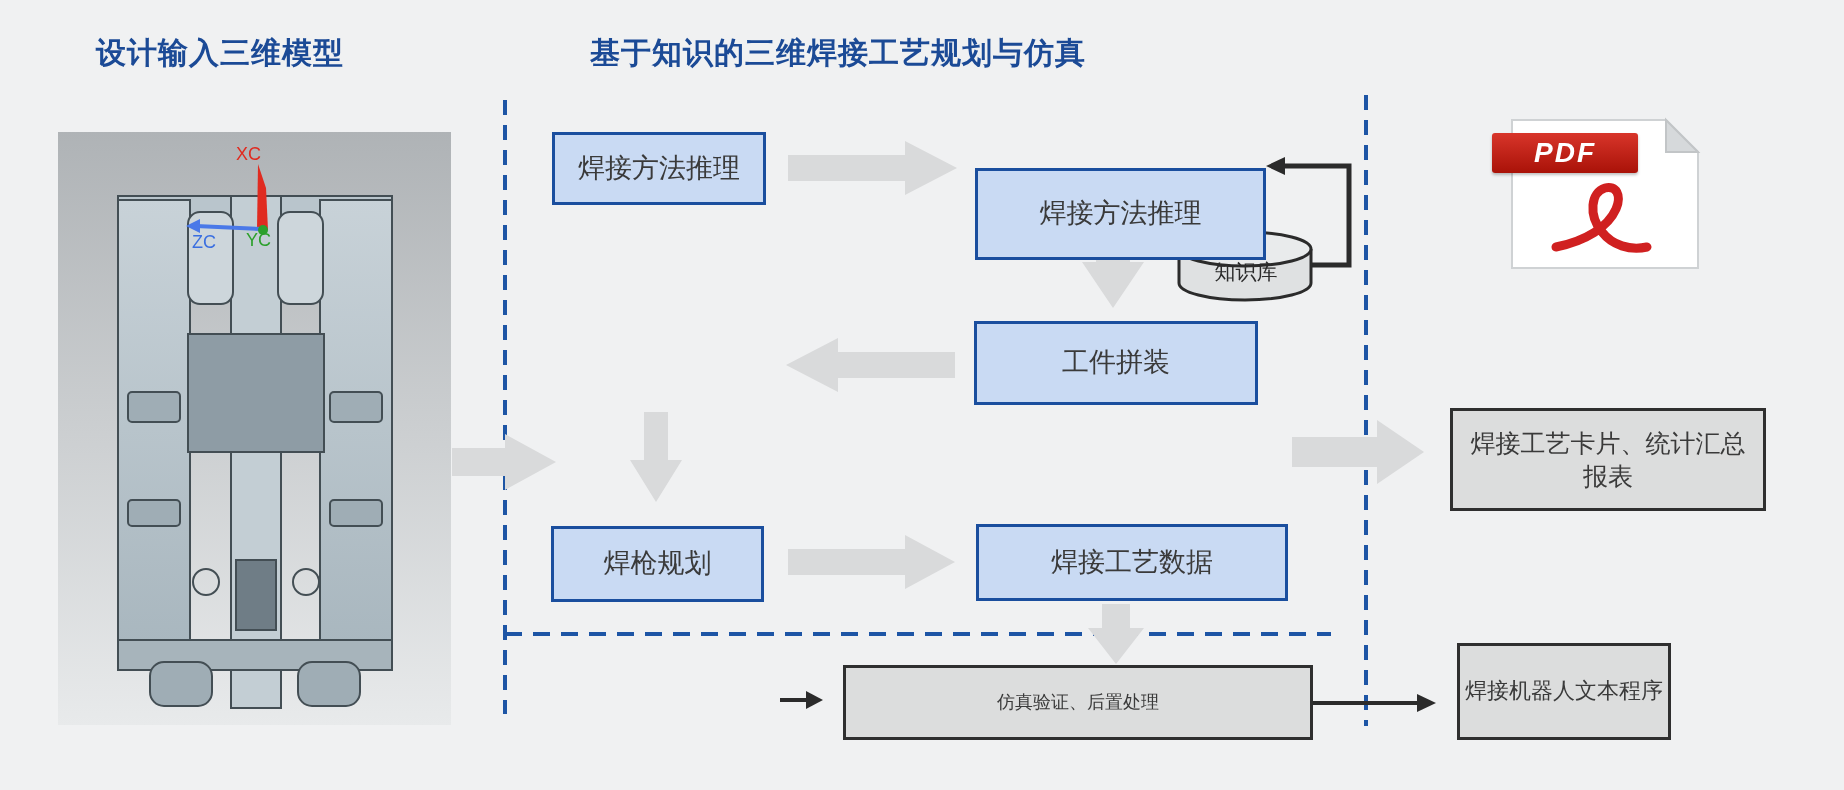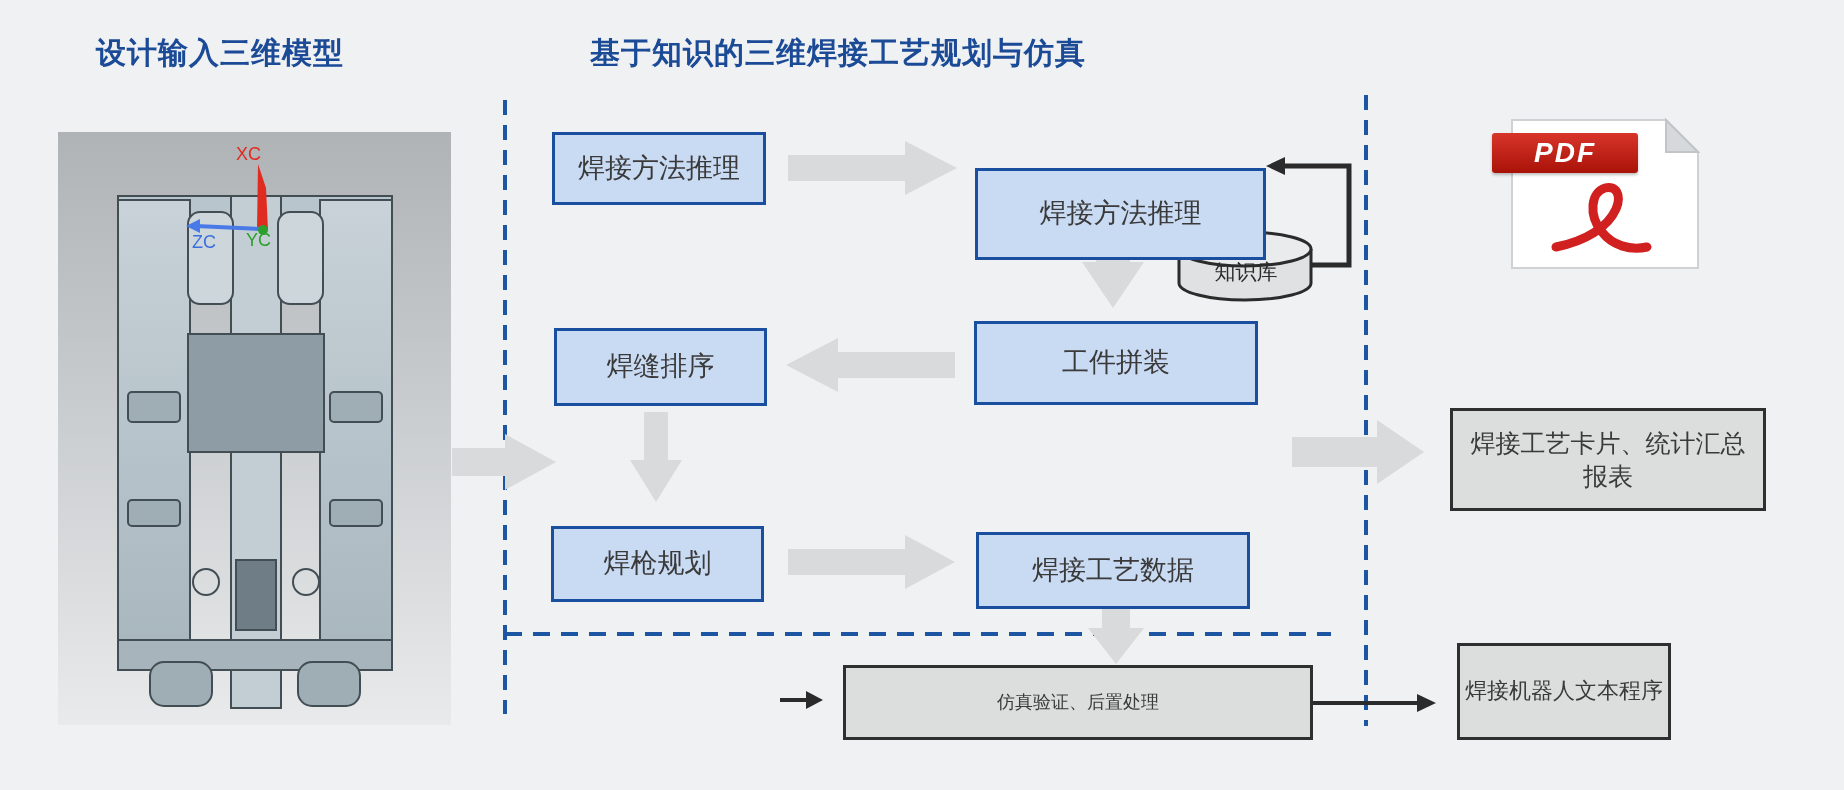--- a/index.html
+++ b/index.html
@@ -118,24 +118,23 @@
       <polygon points="1666,120 1666,152 1698,152" fill="#d6d9db" stroke="#c2c5c7" stroke-width="2"></polygon>
       <path d="M1556,247 c30,-6 52,-20 60,-38 c6,-14 0,-24 -11,-21 c-14,4 -17,27 -3,44 c10,13 28,19 45,15" stroke="#d02020" stroke-width="9" fill="none" stroke-linecap="round"></path>
     </g>
   </svg>
 
   <div class="title" style="left:40px;top:33px;width:360px;">设计输入三维模型</div>
   <div class="title" style="left:505px;top:33px;width:666px;">基于知识的三维焊接工艺规划与仿真</div>
 
   <div class="fbox blue" style="left:552px;top:132px;width:214px;height:73px;">焊接方法推理</div>
   <div class="fbox blue" style="left:975px;top:132px;width:291px;height:92px;margin-top:36px;">焊接方法推理</div>
-  <div class="fbox blue" style="left:554px;top:328px;width:213px;height:78px;">焊缝排序</div>
   <div class="fbox blue" style="left:974px;top:321px;width:284px;height:84px;">工件拼装</div>
   <div class="fbox blue" style="left:551px;top:526px;width:213px;height:76px;">焊枪规划</div>
-  <div class="fbox blue" style="left:976px;top:524px;width:274px;height:77px;margin-top:8px;">焊接工艺数据</div>
+  <div class="fbox blue" style="left:976px;top:524px;width:312px;height:77px;">焊接工艺数据</div>
 
   <div class="kb-label">知识库</div>
 
   <div class="fbox gray" style="left:823px;top:665px;width:470px;height:75px;font-size:18px;">仿真验证、后置处理</div>
 
   <div class="fbox gray" style="left:1430px;top:408px;width:316px;height:103px;font-size:25px;padding:0 14px;">焊接工艺卡片、统计汇总报表</div>
   <div class="fbox gray" style="left:1437px;top:643px;width:214px;height:97px;font-size:22px;">焊接机器人文本程序</div>
 
   <div class="pdf-band">PDF</div>
 </div>

